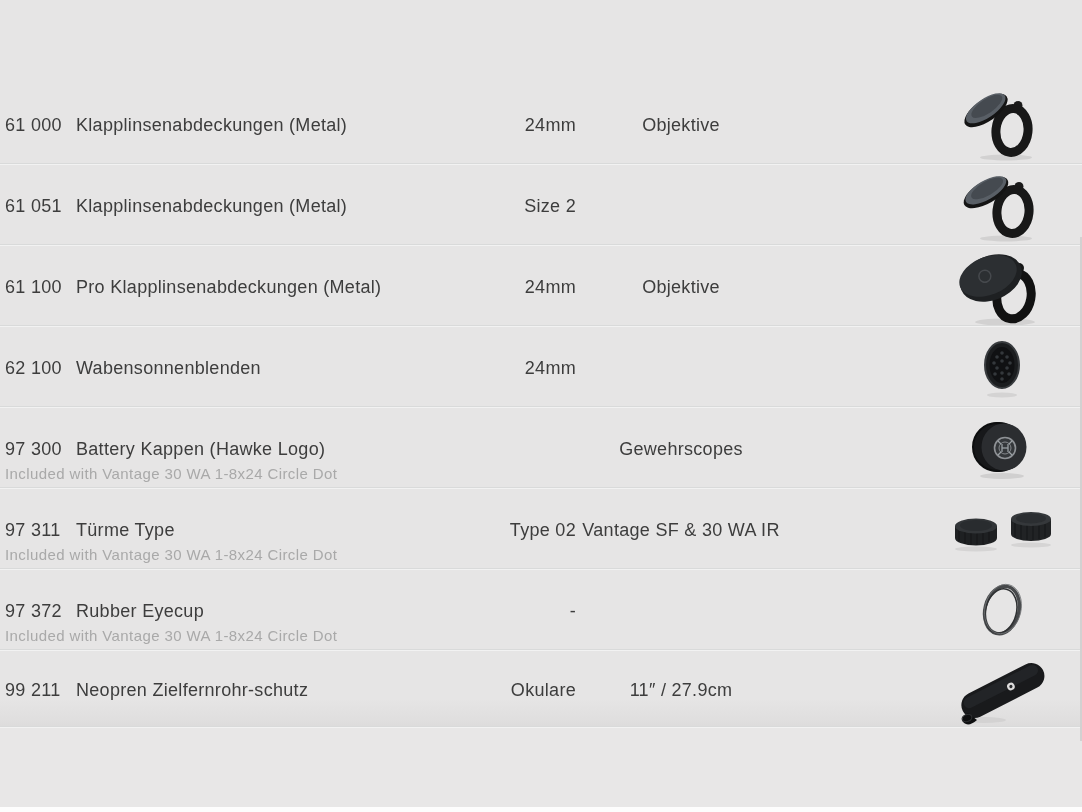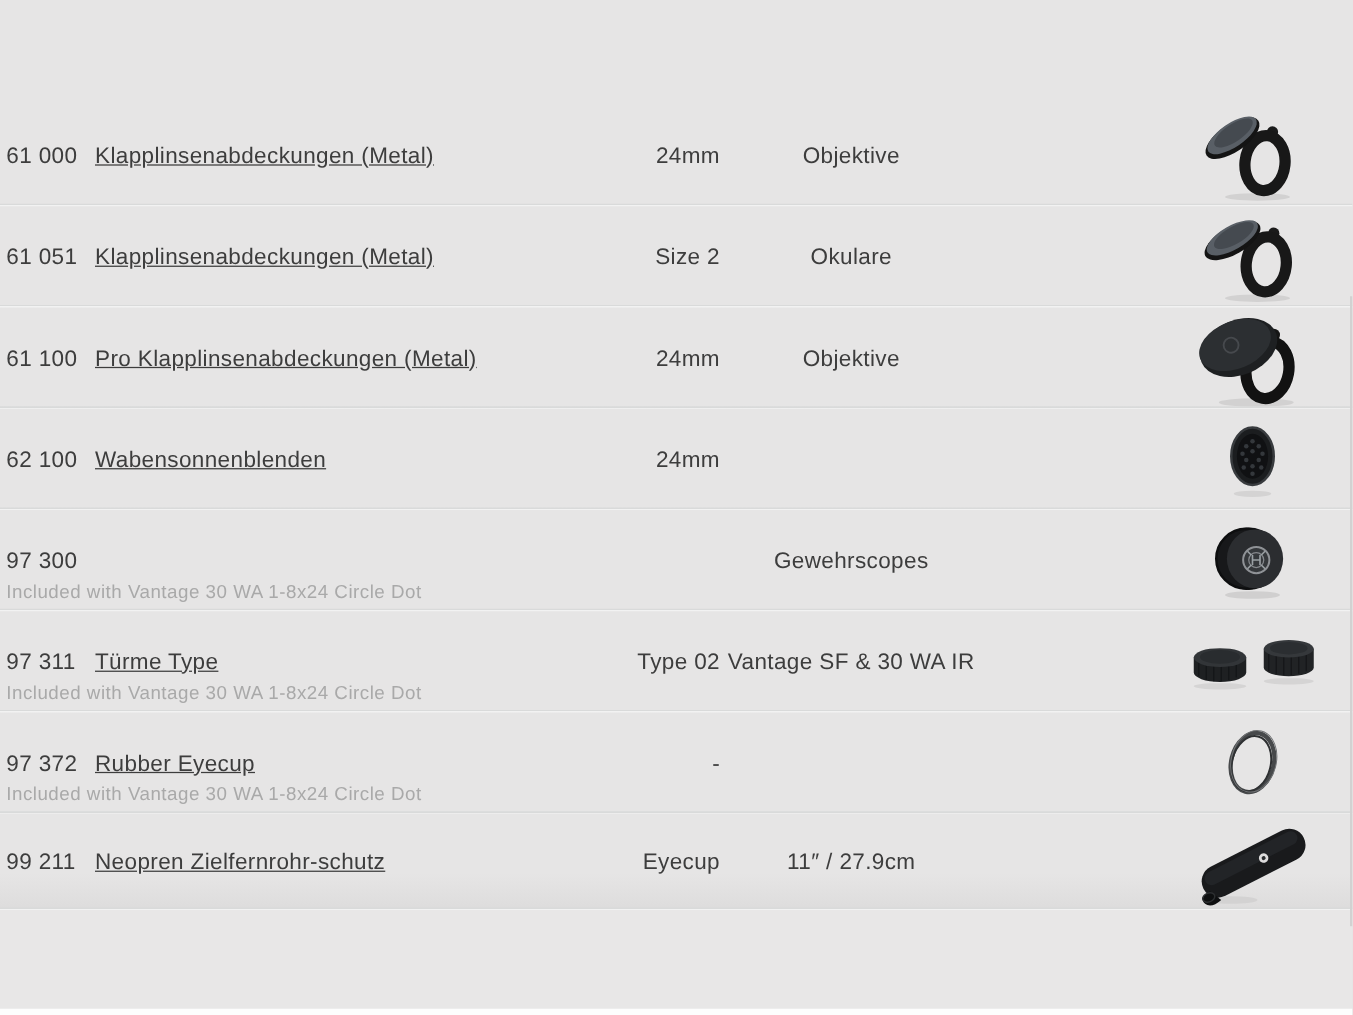--- a/index.html
+++ b/index.html
@@ -14,21 +14,21 @@
   .row.short { height:77px; }
   .row::after {
     content:''; position:absolute; left:0; right:0; bottom:0; height:2px;
     background:linear-gradient(180deg,#d9dada 0%, #d9dada 50%, #f2f2f2 50%, #f2f2f2 100%);
   }
   .row.last-row { background:linear-gradient(180deg,#e6e5e5 0%, #e6e5e5 62%, #dfdede 92%, #dcdbdb 100%); }
 
   .cell { position:absolute; top:50%; transform:translateY(-50%);
           font-size:18px; color:#3d3d3d; letter-spacing:0.3px; white-space:nowrap; }
   .cell-code  { left:5px; width:66px; }
-  .cell-name  { left:76px;text-decoration:underline; }
+  .cell-name  { left:76px; }
   .cell-size  { left:376px; width:200px; text-align:right; }
   .cell-fits  { left:551px; width:260px; text-align:center; }
   .cell-image { left:932px; width:140px; display:flex; align-items:center; justify-content:center; }
   .row-note   { position:absolute; left:5px; top:calc(50% + 16px); font-size:15px;
                 color:#a9a9a9; letter-spacing:0.4px; white-space:nowrap; }
 
   .below-area { height:79px; background:#e8e7e7; }
   .bottom-white-strip { height:5px; background:#fdfdfd; }
 
   .scrollbar { position:absolute; right:0; top:237px; width:2px; height:504px; background:#d2d1d1; }
@@ -58,21 +58,20 @@
           <ellipse cx="34" cy="20" rx="18" ry="7" fill="#454a50"></ellipse>
         </g>
       </svg>
     </span>
   </div>
 
   <div class="row">
     <span class="cell cell-code">61 051</span>
     <span class="cell cell-name">Klapplinsenabdeckungen (Metal)</span>
     <span class="cell cell-size">Size 2</span>
-    <span class="cell cell-fits">Okulare</span>
     <span class="cell cell-image">
       <svg width="95" height="75" viewBox="0 0 95 75">
         <ellipse cx="51" cy="70" rx="26" ry="3" fill="#d2d1d1"></ellipse>
         <circle cx="64" cy="18" r="4.5" fill="#1a1a1a"></circle>
         <ellipse cx="58" cy="43" rx="16" ry="22" fill="none" stroke="#181818" stroke-width="9" transform="rotate(6 58 43)"></ellipse>
         <g transform="rotate(-30 31 24)">
           <ellipse cx="31" cy="24" rx="25" ry="11" fill="#141414"></ellipse>
           <ellipse cx="32" cy="22" rx="23" ry="9.5" fill="#595f66"></ellipse>
           <ellipse cx="34" cy="21" rx="18" ry="7" fill="#454a50"></ellipse>
         </g>
@@ -123,20 +122,21 @@
           <circle cx="16" cy="38" r="1.8"></circle>
             <circle cx="30" cy="38" r="1.8"></circle>
             <circle cx="23" cy="43" r="1.8"></circle>
         </g>
       </svg>
     </span>
   </div>
 
   <div class="row">
     <span class="cell cell-code">97 300</span>
+    <span class="cell cell-name">Battery Kappen (Hawke Logo)</span>
     <span class="cell cell-size"></span>
     <span class="cell cell-fits">Gewehrscopes</span>
     <span class="row-note">Included with Vantage 30 WA 1-8x24 Circle Dot</span>
     <span class="cell cell-image">
       <svg width="68" height="64" viewBox="0 0 68 64">
         <ellipse cx="34" cy="59" rx="22" ry="3" fill="#d0cfcf"></ellipse>
         <ellipse cx="31" cy="30" rx="26" ry="25" fill="#17181a"></ellipse>
         <ellipse cx="29" cy="30" rx="24" ry="24" fill="none" stroke="#0d0e0f" stroke-width="2"></ellipse>
         <ellipse cx="36" cy="30" rx="22.5" ry="23.5" fill="#2b2d30"></ellipse>
         <circle cx="37" cy="31" r="10.5" fill="#35383b" stroke="#8f9296" stroke-width="1.6"></circle>
@@ -200,21 +200,21 @@
         <ellipse cx="30" cy="34" rx="17" ry="24" fill="none" stroke="#47494b" stroke-width="3.4" transform="rotate(14 30 34)"></ellipse>
         <ellipse cx="29" cy="35" rx="15.5" ry="22.5" fill="none" stroke="#2e3032" stroke-width="1.6" transform="rotate(14 29 35)"></ellipse>
         <ellipse cx="31" cy="33" rx="18" ry="25" fill="none" stroke="#717375" stroke-width="0.8" transform="rotate(14 31 33)"></ellipse>
       </svg>
     </span>
   </div>
 
   <div class="row short last-row">
     <span class="cell cell-code">99 211</span>
     <span class="cell cell-name">Neopren Zielfernrohr-schutz</span>
-    <span class="cell cell-size">Eyecup</span>
+    <span class="cell cell-size">Okulare</span>
     <span class="cell cell-fits">11″ / 27.9cm</span>
     <span class="cell cell-image">
       <svg width="105" height="78" viewBox="0 0 105 78">
         <ellipse cx="34" cy="69" rx="22" ry="3" fill="#d3d2d2"></ellipse>
         <g transform="rotate(-27 52 40)">
           <rect x="8" y="27" width="90" height="26" rx="13" fill="#191a1c"></rect>
           <rect x="12" y="30" width="82" height="11" rx="5.5" fill="#222427"></rect>
           <circle cx="62" cy="40" r="3.8" fill="#dddcdc"></circle>
           <circle cx="62" cy="40" r="1.6" fill="#2a2c2e"></circle>
         </g>

